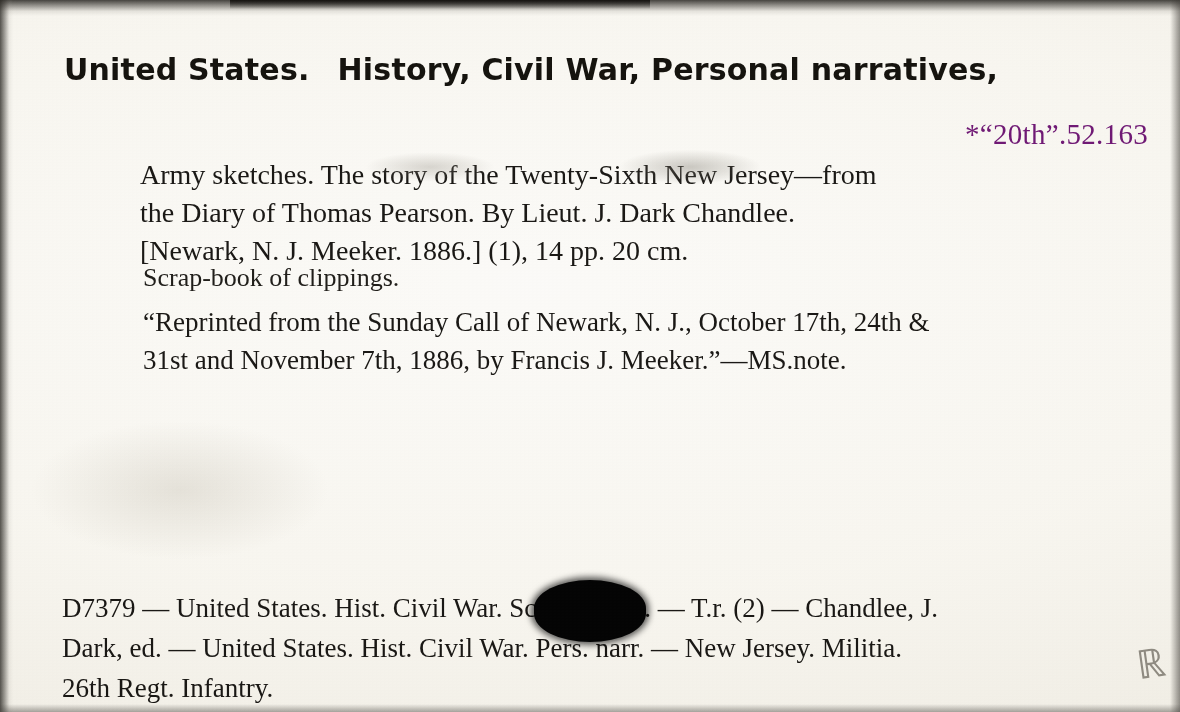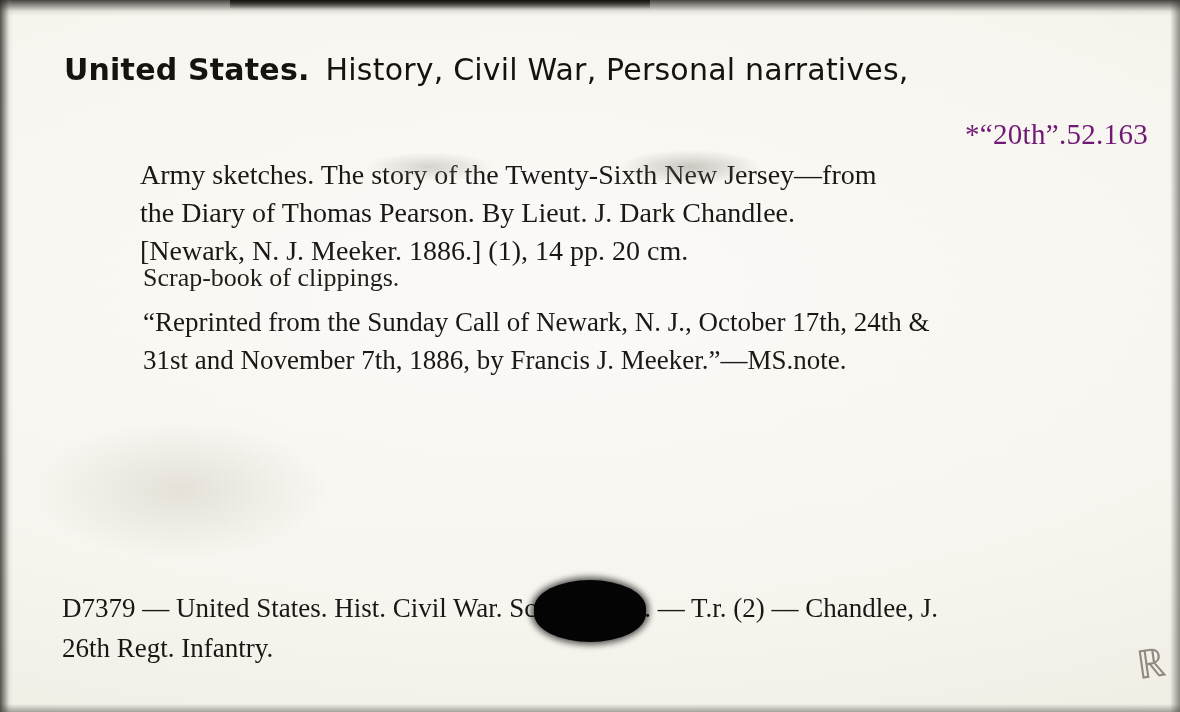--- a/index.html
+++ b/index.html
@@ -95,22 +95,22 @@
     font-family: "DejaVu Sans", sans-serif;
     font-size: 30px;
     color: #16140f;
     white-space: nowrap;
     letter-spacing: 0.2px;
   }
   #heading .subj-main {
     font-weight: bold;
   }
   #heading .subj-sub {
-    font-weight: normal;
-    margin-left: 16px;
+    font-weight: bold;
+    margin-left: 28px;
     text-align: center;
   }
 
   #author-line {
     position: absolute;
     left: 64px;
     top: 118px;
     font-size: 29px;
     color: #1a1814;
     white-space: nowrap;
@@ -253,20 +253,21 @@
     <div id="note-scrapbook">Scrap-book of clippings.</div>
 
     <div id="quote-block">
       <div>“Reprinted from the Sunday Call of Newark, N. J., October 17th, 24th &amp;</div>
       <div>31st and November 7th, 1886, by Francis J. Meeker.”—MS.note.</div>
     </div>
 
 
     <div id="tracings">
       <div>D7379 — United States. Hist. Civil War. Scrap-books. — T.r.  (2) — Chandlee,  J.</div>
+      <div>Dark,  ed. — United  States.  Hist.  Civil  War.  Pers.  narr. — New  Jersey.  Militia.</div>
       <div>26th Regt.  Infantry.</div>
     </div>
 
   </div>
 
   <div class="smudge smudge-1"></div>
   <div class="smudge smudge-2"></div>
 
   <div id="redaction"></div>
 

